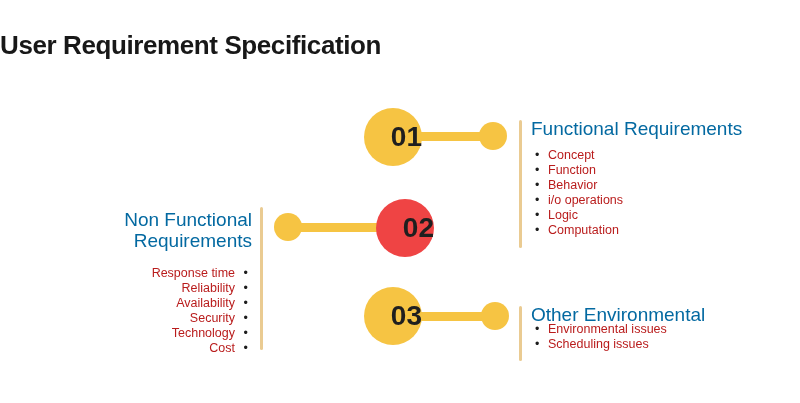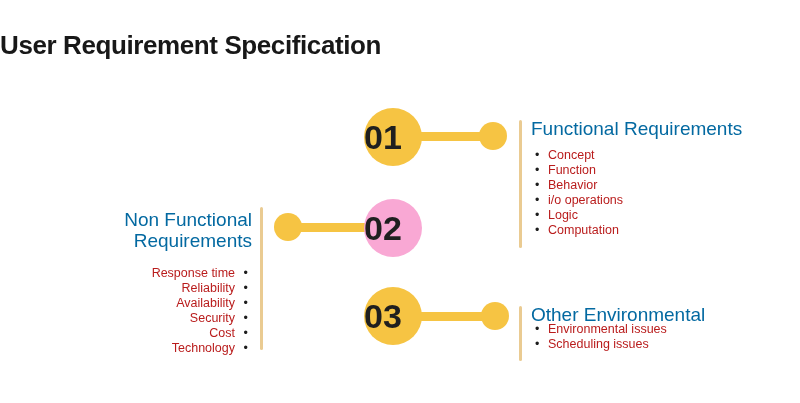--- a/index.html
+++ b/index.html
@@ -14,22 +14,22 @@
 
   .title {
     position:absolute; left:0; top:30px; width:100%;
     margin:0; text-align:left;
     font-size:26px; font-weight:700; letter-spacing:-0.4px;
     color:#181818;
   }
 
   .big-circle {
     position:absolute; width:58px; height:58px; border-radius:50%;
-    display:flex; align-items:center; justify-content:flex-start;
-    font-size:34px; font-weight:700; color:#1f1f1f;
+    display:flex; align-items:center; justify-content:flex-end;
+    font-size:28px; font-weight:700; color:#1f1f1f;
     z-index:3;
   }
   .small-circle {
     position:absolute; width:28px; height:28px; border-radius:50%;
     z-index:3;
   }
   .bar {
     position:absolute; height:9px; border-radius:5px; z-index:2;
   }
   .divider {
@@ -76,33 +76,33 @@
   <ul class="bullet-list left-bullets" style="left:533px; top:148px;">
       <li>Concept</li>
       <li>Function</li>
       <li>Behavior</li>
       <li>i/o operations</li>
       <li>Logic</li>
       <li>Computation</li>
     </ul>
 
   <div class="bar accent-bg" style="left: 288px; top: 223px; width: 104px; background: rgb(246, 196, 67);"></div>
-  <div class="big-circle accent-bg" style="left: 364px; top: 199px; background: #f9a8d4;">
+  <div class="big-circle accent-bg" style="left: 376px; top: 199px; background: #ef4444;">
     <span>02</span>
   </div>
   <div class="small-circle accent-bg" style="left: 274px; top: 213px; background: rgb(246, 196, 67);"></div>
   <div class="divider divider-bg" style="left: 260px; top: 207px; height: 143px; background: rgb(234, 203, 146);"></div>
   <h2 class="section-heading heading-right" style="left:92px; top:209px; width:160px;">Non Functional Requirements</h2>
   <ul class="bullet-list right-bullets" style="left:92px; top:266px; width:158px;">
       <li>Response time</li>
       <li>Reliability</li>
       <li>Availability</li>
       <li>Security</li>
+      <li>Technology</li>
       <li>Cost</li>
-      <li>Technology</li>
     </ul>
 
   <div class="bar accent-bg" style="left: 392px; top: 312px; width: 103px; background: rgb(246, 196, 67);"></div>
   <div class="big-circle accent-bg" style="left: 364px; top: 287px; background: rgb(246, 196, 67);">
     <span>03</span>
   </div>
   <div class="small-circle accent-bg" style="left: 481px; top: 302px; background: rgb(246, 196, 67);"></div>
   <div class="divider divider-bg" style="left: 519px; top: 306px; height: 55px; background: rgb(234, 203, 146);"></div>
   <h2 class="section-heading" style="left:531px; top:304px;">Other Environmental</h2>
   <ul class="bullet-list left-bullets" style="left:533px; top:322px;">

